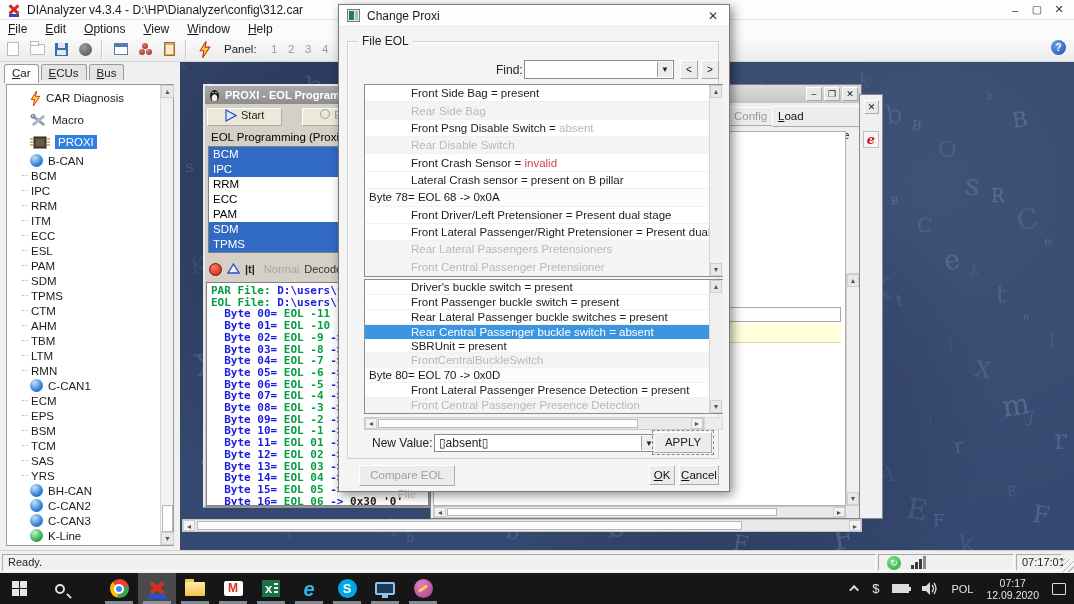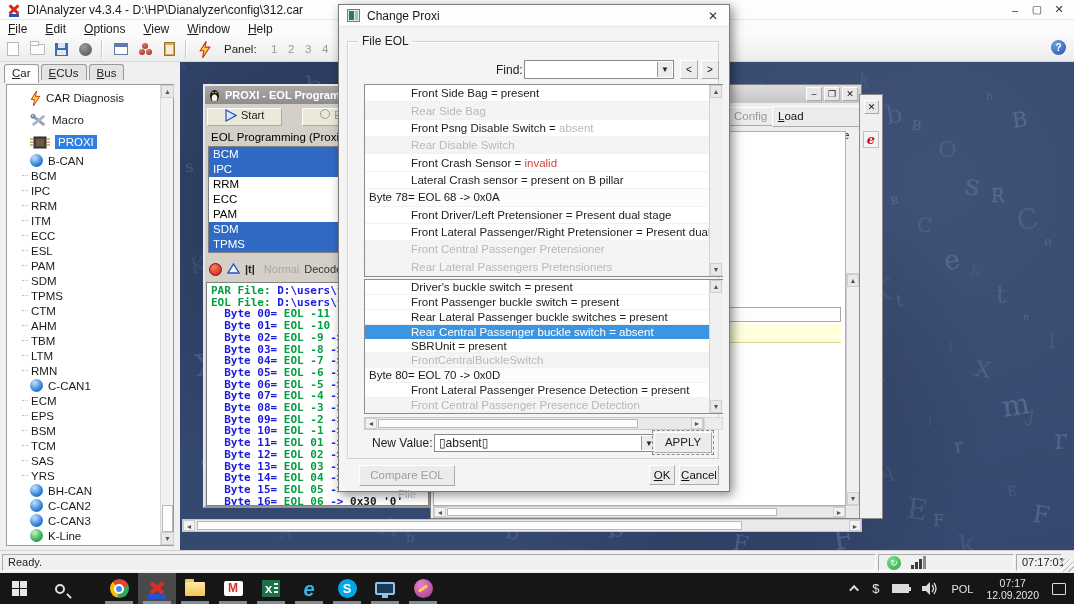--- a/index.html
+++ b/index.html
@@ -746,24 +746,24 @@
             <span class="nm">Front Driver/Left Pretensioner</span>
             <span class="sep">&nbsp;=&nbsp;</span>
             <span class="val">Present dual stage</span>
           </div>
           <div class="drow item">
             <span class="nm">Front Lateral Passenger/Right Pretensioner</span>
             <span class="sep">&nbsp;=&nbsp;</span>
             <span class="val">Present dual stage</span>
           </div>
           <div class="drow item dis">
+            <span class="nm">Rear Lateral Passengers Pretensioners</span>
+          </div>
+          <div class="drow item dis">
             <span class="nm">Front Central Passenger Pretensioner</span>
-          </div>
-          <div class="drow item dis">
-            <span class="nm">Rear Lateral Passengers Pretensioners</span>
           </div>
         </div>
       <div class="dlist-scroll" style="position:absolute;left:361px;top:43px;height:191px;">
         <div class="sarrow" style="top:0;width:12px;">▲</div>
         <div class="sarrow" style="bottom:0;width:12px;">▼</div>
       </div>
       <div id="dlist2" class="dlist">
           <div class="drow item">
             <span class="nm">Driver's buckle switch</span>
             <span class="sep">&nbsp;=&nbsp;</span>

